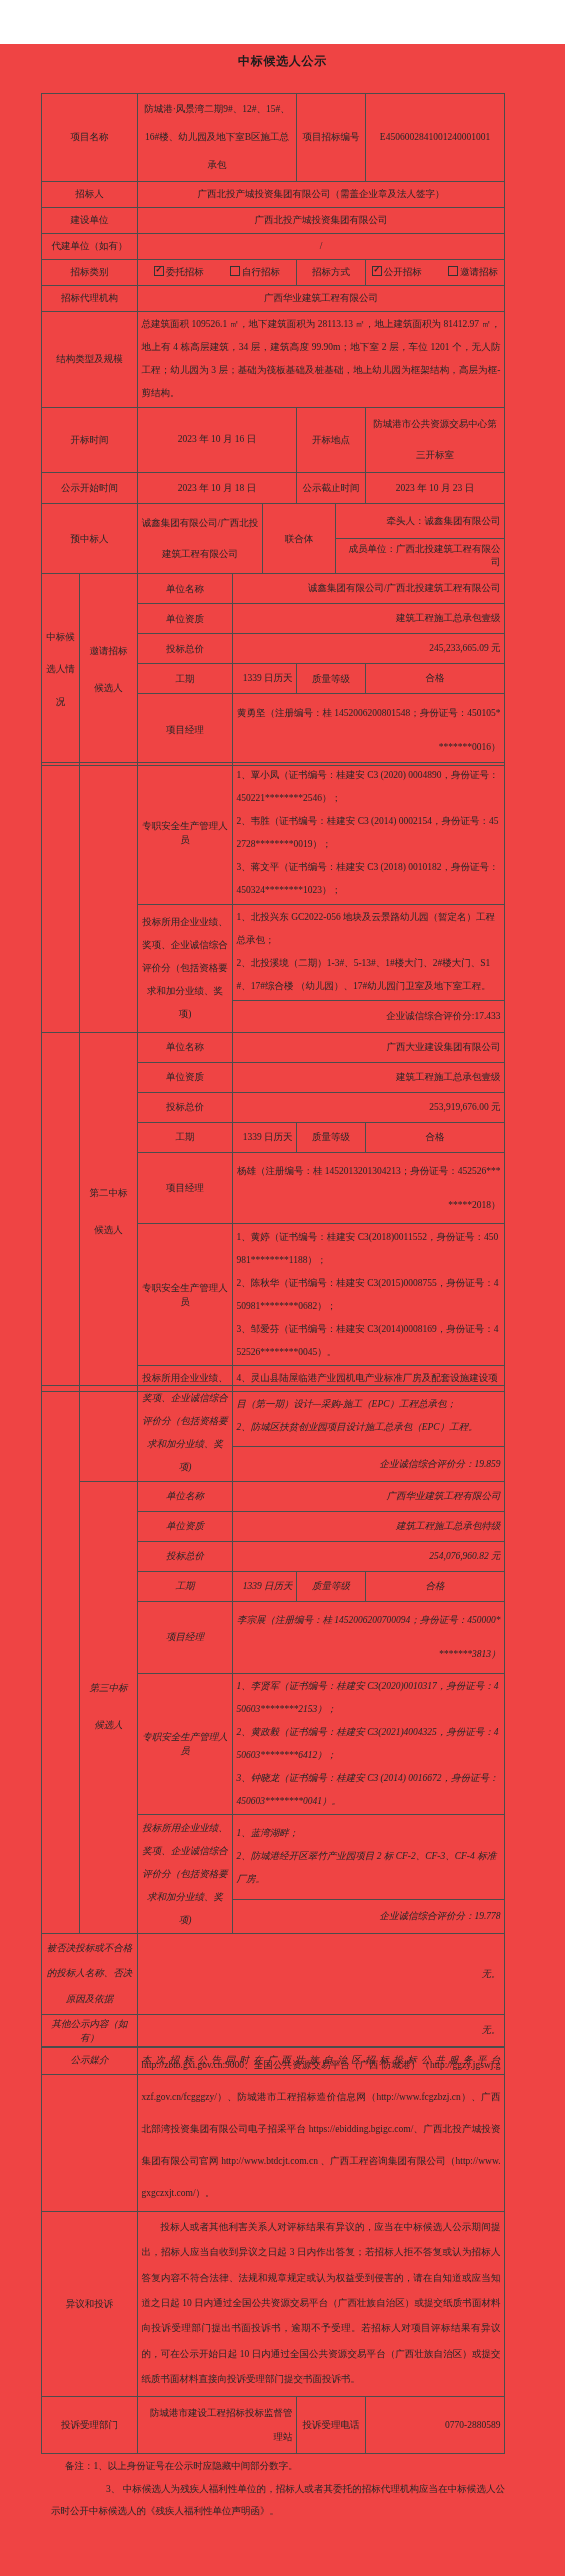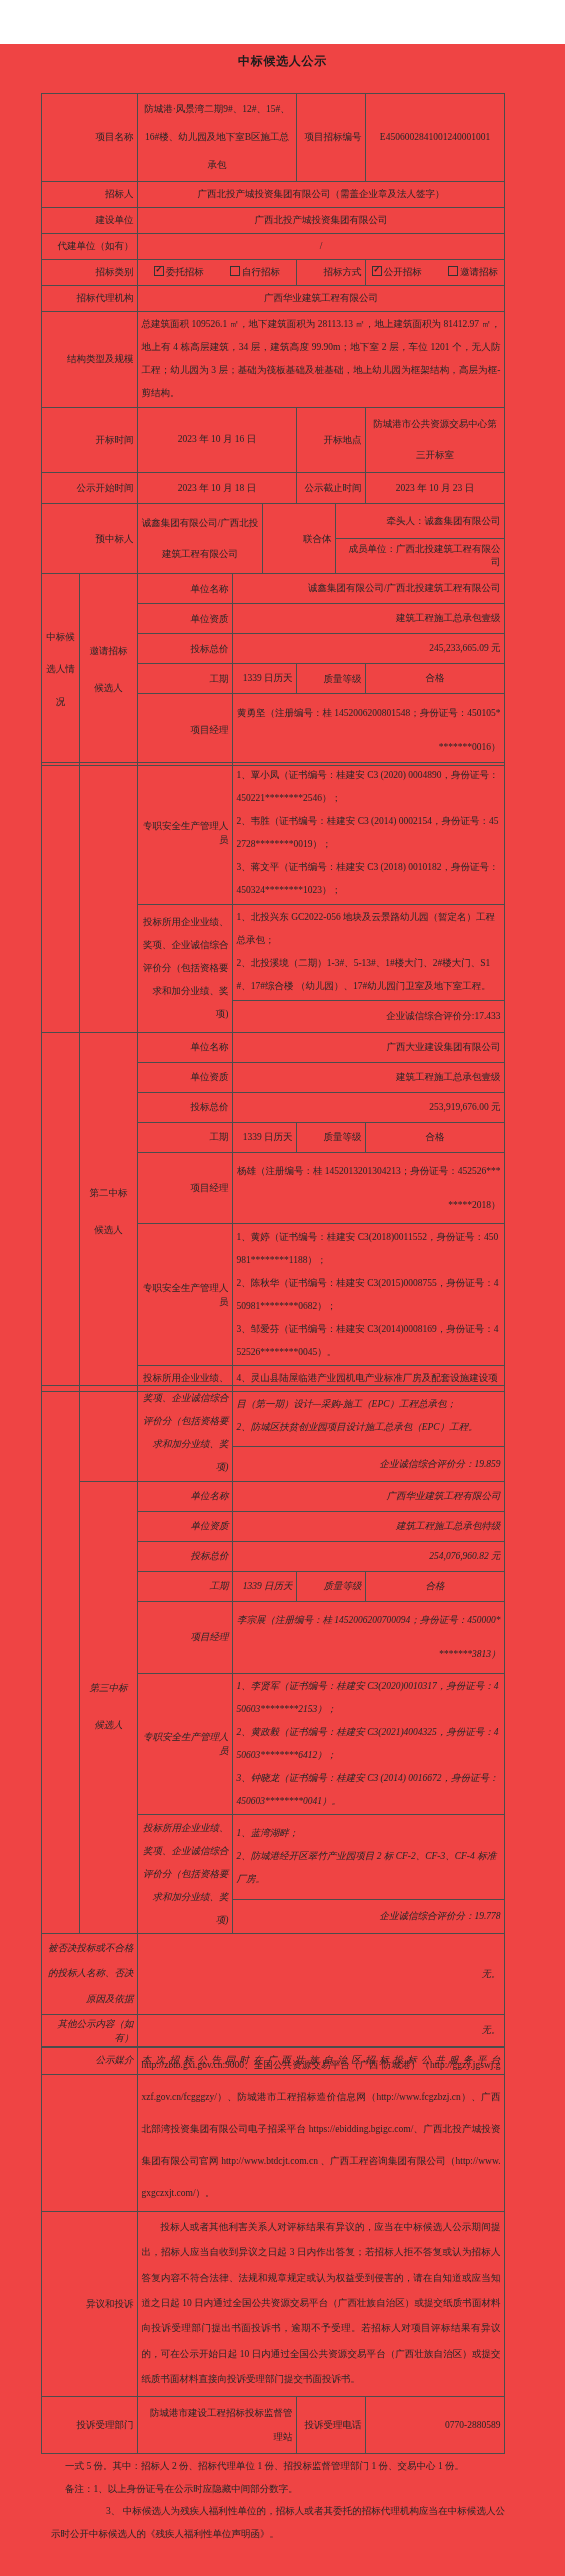--- a/index.html
+++ b/index.html
@@ -5,21 +5,21 @@
   html,body{margin:0;padding:0;background:#ffffff;}
   body{font-family:"Liberation Serif","DejaVu Serif",serif;color:#262626;}
   #page{position:relative;width:565px;height:2576px;background:#ef4444;overflow:hidden;margin-top:44px;}
   .doc-title{position:absolute;top:8.5px;left:0;width:565px;text-align:center;
     font-size:12px;font-weight:bold;letter-spacing:0.7px;color:#1c1c1c;}
   .blk{position:absolute;left:41px;width:464px;}
   table.tb{border-collapse:collapse;table-layout:fixed;width:462px;
     font-size:9.5px;color:#262626;border:1.4px solid #4c4c4c;}
   table.tb td{border:0.7px solid #4c4c4c;padding:1.4px 3.5px;vertical-align:middle;
     overflow:hidden;}
-  .lbl{text-align:right;line-height:14px;}
+  .lbl{text-align:center;line-height:14px;}
   .ct{text-align:right;padding-left:5.7px;}
   .cc{text-align:center;}
   .ml{white-space:pre-line;word-break:break-all;line-height:23px;text-align:left;
     padding:2.8px 5.7px;}
   .wide{line-height:31px;word-break:break-all;}
   .vlab{white-space:pre-line;line-height:32.5px;text-align:center;}
   .rank{white-space:pre-line;line-height:37px;text-align:center;}
   .struct{line-height:23px;text-align:justify;padding:2.8px 6.4px;word-break:break-all;}
   .media1{padding:0 10.6px;text-align:justify;text-align-last:justify;}
   .media2{line-height:32px;text-align:justify;word-break:break-all;padding:2.8px 6.4px;}
@@ -316,19 +316,18 @@
         <td colspan="2" class="lbl">投诉受理部门</td>
         <td colspan="3" class="ct" style="line-height:24px">防城港市建设工程招标投标监督管理站</td>
         <td colspan="2" class="lbl">投诉受理电话</td>
         <td class="ct">0770-2880589</td>
       </tr>
     </tbody>
       </table>
   </div>
 
   <div class="notes" style="top:2411px;">
-    <div class="ln1">一式 5 份。其中：招标人 2 份、招标代理单位 1 份、招投标监督管理部门 1 份、交易中心 1 份。</div>
     <div class="ln1">备注：1、以上身份证号在公示时应隐藏中间部分数字。</div>
     <div class="note-para">3、 中标候选人为残疾人福利性单位的，招标人或者其委托的招标代理机构应当在中标候选人公示时公开中标候选人的《残疾人福利性单位声明函》。</div>
   </div>
 
 </div>
 
 
 </body></html>

